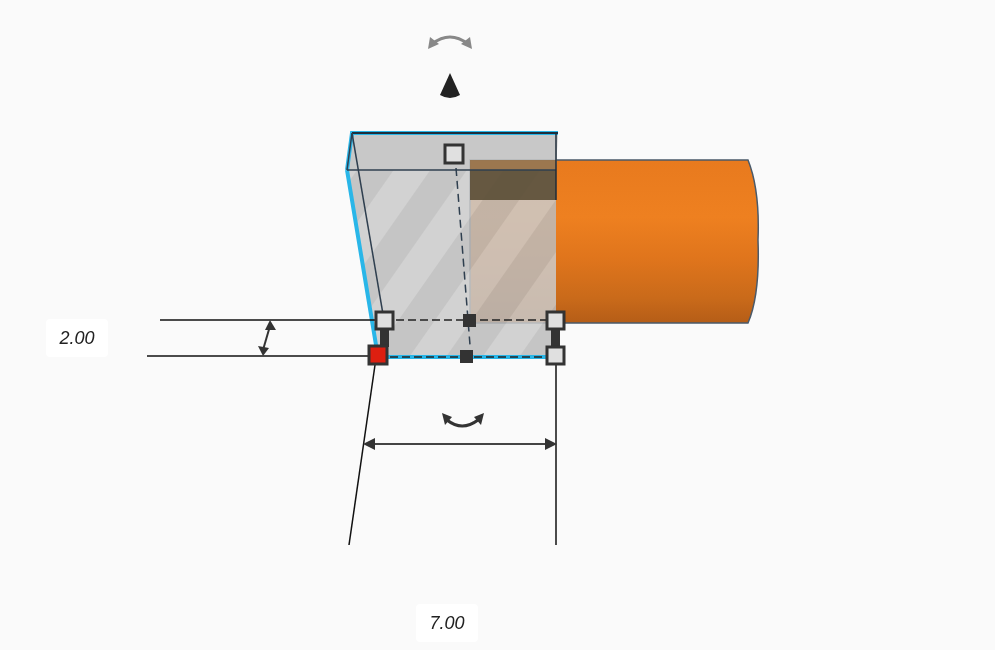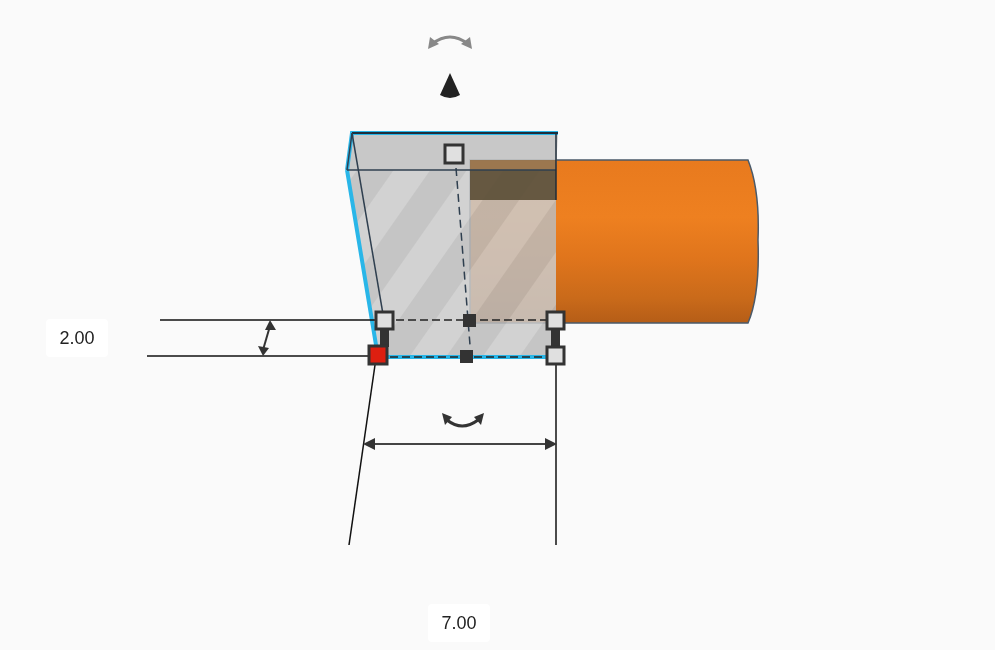--- a/index.html
+++ b/index.html
@@ -2,35 +2,35 @@
 <html><head>
   <meta charset="utf-8">
   <style>
     html, body { margin: 0; padding: 0; }
     body {
       width: 995px; height: 650px; overflow: hidden;
       background: #fafafa;
       font-family: "Liberation Sans", sans-serif;
       position: relative;
     }
-    #viewport { position: absolute; left: 0; top: 0; width: 995px; height: 650px; }
+    #viewport { position: absolute; left: 0; top: 0; width: 995px; height: 650px; font-style: italic; }
     .dim-label {
       position: absolute;
       background: #ffffff;
       border-radius: 4px;
       font-size: 18px;
       color: #222222;
       padding: 0 10px;
       height: 38px;
       line-height: 38px;
       text-align: center;
       font-family: "Liberation Sans", sans-serif;
     }
     #dim-height-label { left: 46px; top: 319px; width: 42px; }
-    #dim-width-label { left: 428px; top: 604px; width: 42px; }
+    #dim-width-label { left: 416px; top: 604px; width: 42px; }
   </style>
 </head>
 <body>
 
 <div id="viewport">
   <svg width="995" height="650" viewBox="0 0 995 650" xmlns="http://www.w3.org/2000/svg">
     <defs>
       <pattern id="stripes" patternUnits="userSpaceOnUse" width="60" height="60" patternTransform="rotate(35)">
         <rect width="60" height="60" fill="#bcbcbc"></rect>
         <rect width="30" height="60" fill="#cbcbcb"></rect>

